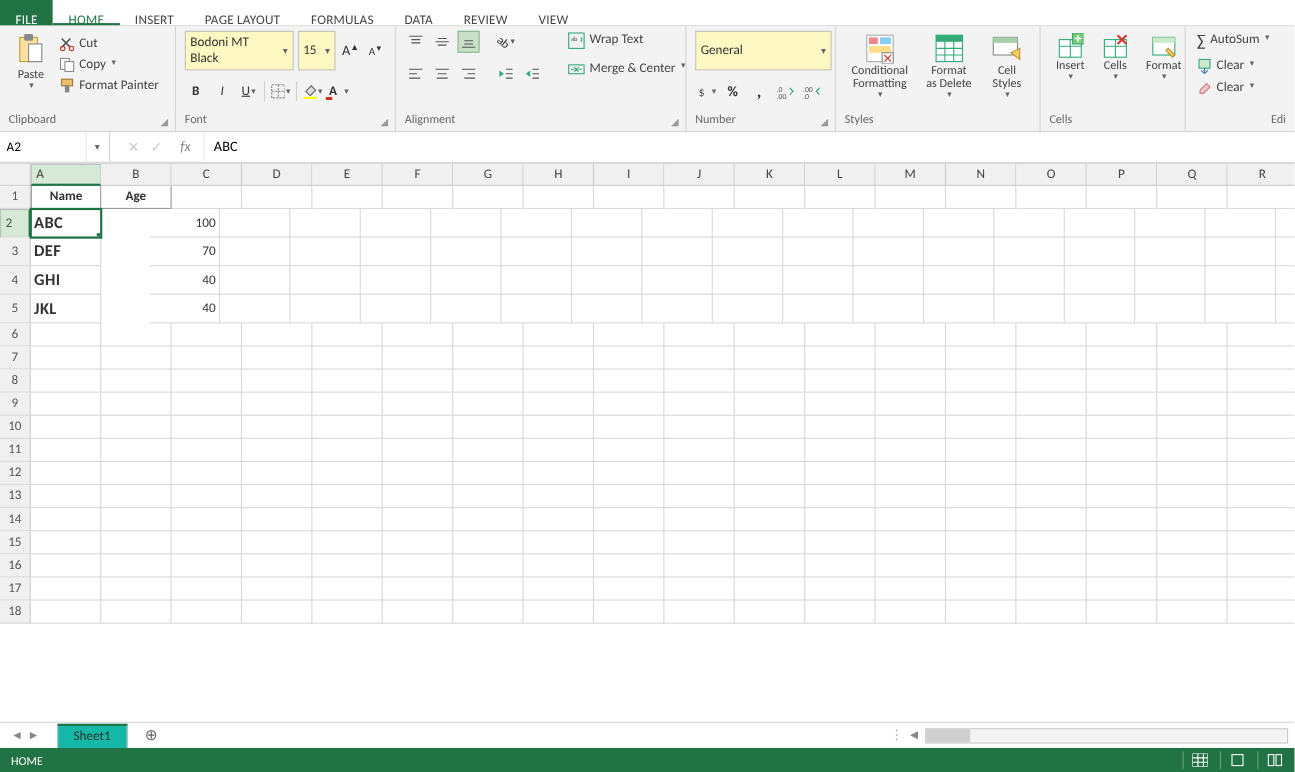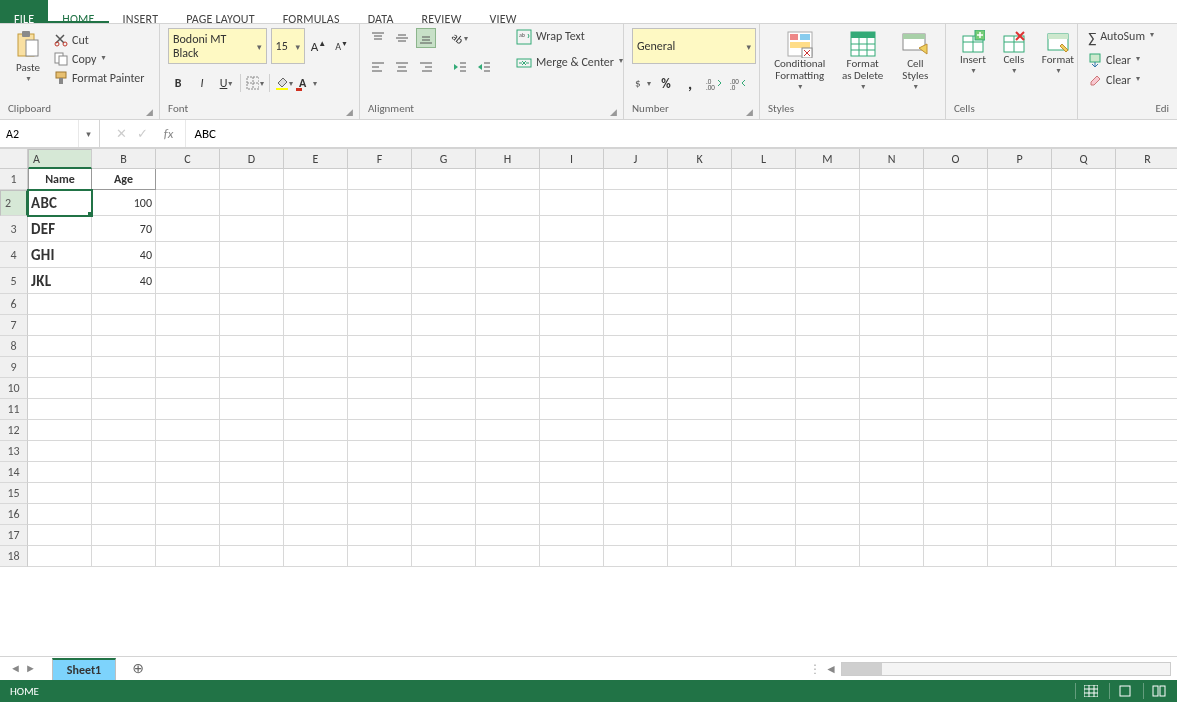--- a/index.html
+++ b/index.html
@@ -42,28 +42,28 @@
   .rowhead { height:21px; border-right:1px solid #ccc; border-bottom:1px solid #d8d8d8; background:#f0f0f0; text-align:center; font-size:12px; color:#555; line-height:21px; cursor:pointer;}
   .rowhead.sel { background:#d6e8d6; border-right:2px solid #217346;}
   .rowhead.tall { height:26px; line-height:26px; }
   .cells { position:absolute; left:28px; top:20px; }
   .row { display:flex; height:21px; }
   .row.tall { height:26px; }
   .cell { width:64px; height:100%; border-right:1px solid #d8d8d8; border-bottom:1px solid #d8d8d8; padding:0 3px; font-size:12px; display:flex; align-items:center; overflow:hidden; cursor:cell; }
   .cell.hdr { font-weight:bold; justify-content:center; border-bottom:1px solid #999; border-right:1px solid #999; }
   .cell.hdr.first { border-left:1px solid #999; }
   .cell.bd { font-family: "Bodoni MT Black", "Georgia", serif; font-weight:900; font-size:15px; letter-spacing:0.3px; }
-  .cell.num { justify-content:flex-end; }
+  .cell.num { justify-content:flex-end;margin-left:44px; }
   .cell.selcell { outline:2px solid #217346; outline-offset:-1px; position:relative; z-index:2;}
   .fillhandle { position:absolute; width:6px; height:6px; background:#217346; right:-3px; bottom:-3px; cursor:crosshair;}
   
   .sheetbar { height:24px; display:flex; align-items:center; border-top:1px solid #d4d4d4; background:#fff; font-size:12px; }
   .sheetnav { display:flex; gap:4px; padding:0 10px; color:#888; }
   .sheetnav span { cursor:pointer; font-size:11px;}
-  .sheettab { padding:3px 14px; border:1px solid #bfbfbf; border-bottom:none; background:#7dd3fc; cursor:pointer; margin-left:6px; border-top:2px solid #217346;font-weight:bold;}
+  .sheettab { padding:3px 14px; border:1px solid #bfbfbf; border-bottom:none; background:#14b8a6; cursor:pointer; margin-left:6px; border-top:2px solid #217346;}
   .addsheet { width:24px; text-align:center; color:#666; cursor:pointer; font-size:14px; margin-left:10px;}
   .sheetbar .scroll { margin-left:auto; display:flex; align-items:center; gap:4px; padding-right:6px;}
   .hscroll { width:330px; height:14px; border:1px solid #ccc; background:#f4f4f4; position:relative;}
   .hscroll .thumb{ position:absolute; left:0; top:0; height:100%; width:40px; background:#cfcfcf;}
   
   .status { height:22px; background:#217346; color:#fff; display:flex; align-items:center; font-size:11px; padding:0 10px; }
   .status .right { margin-left:auto; display:flex; gap:10px; align-items:center;}
   .viewbtn { width:24px; height:16px; display:flex; align-items:center; justify-content:center; cursor:pointer; border-left:1px solid rgba(255,255,255,.3); padding-left:6px;}
   .caret-sm{font-size:8px;color:#666;margin-left:1px;}
 </style>

